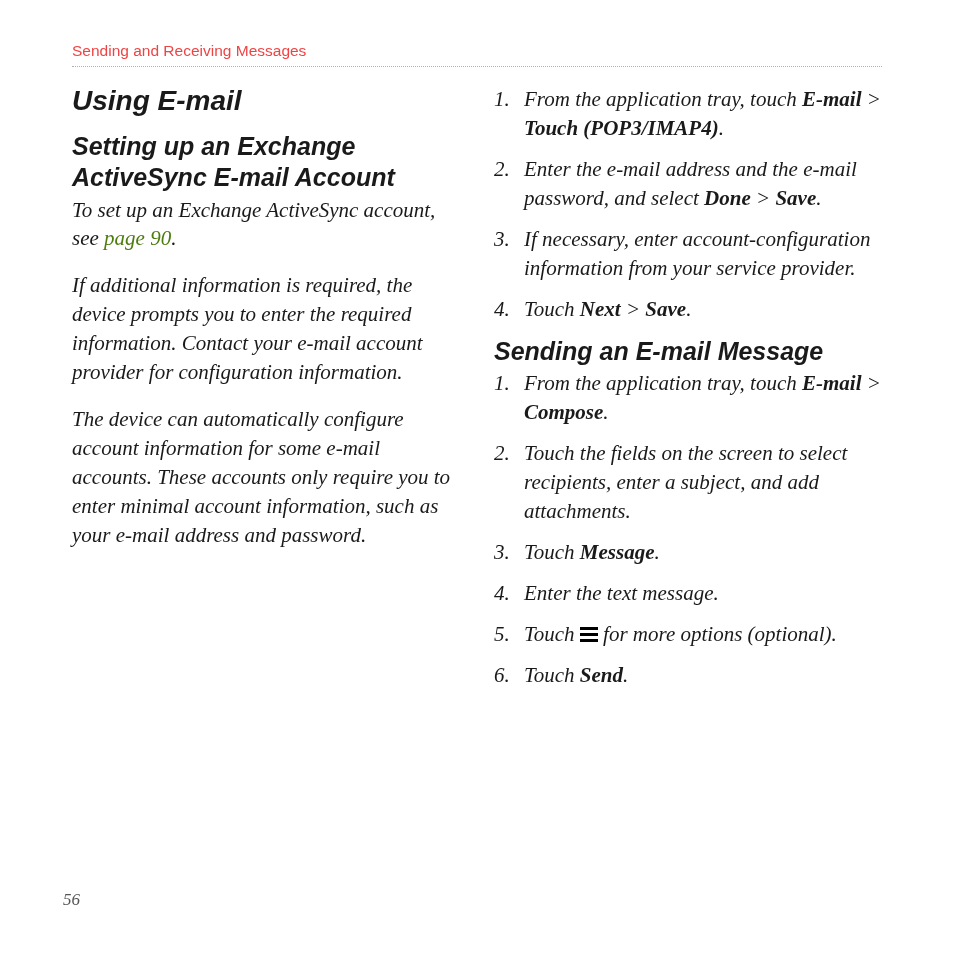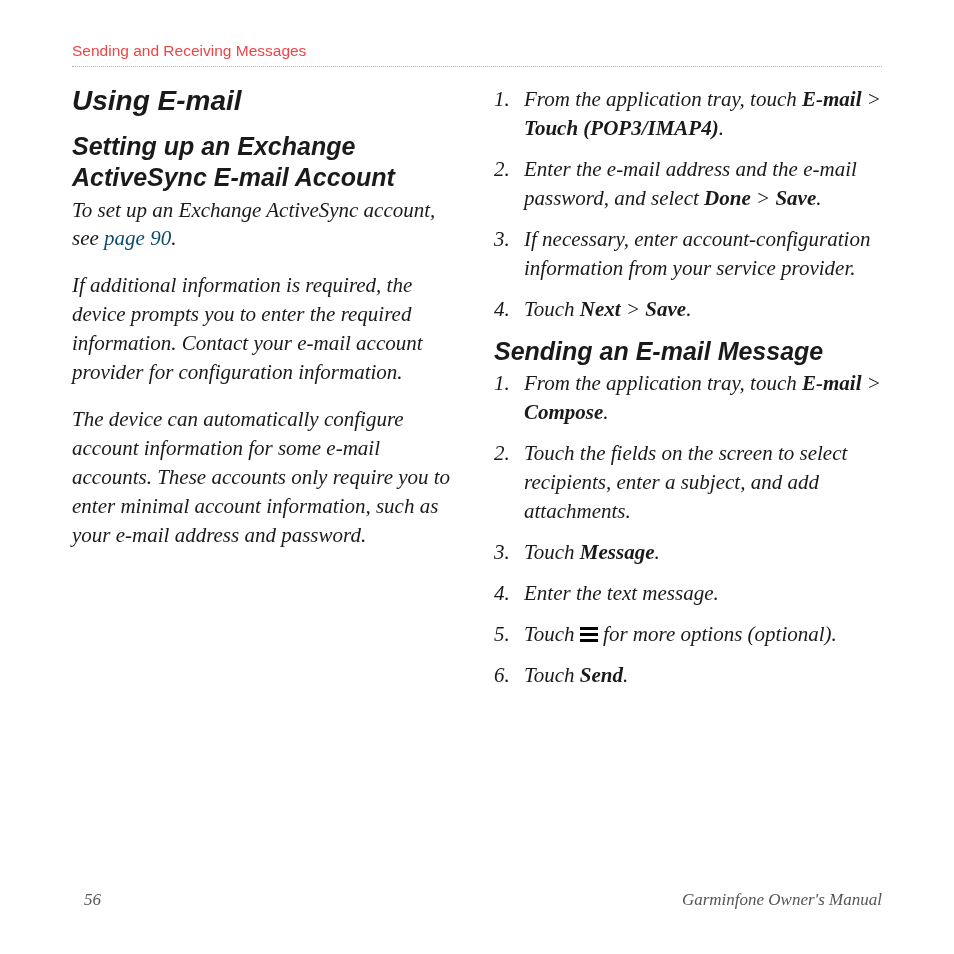--- a/index.html
+++ b/index.html
@@ -42,21 +42,21 @@
     font-size: 25px;
     line-height: 1.25;
     margin-top: 6px;
     margin-bottom: 2px;
   }
   p, li {
     font-size: 21px;
     line-height: 1.38;
   }
   p { margin-bottom: 18px; }
-  .link { color: #0c4a6e; }
+  .link { color: #4d7c0f; }
   ol { list-style: none; }
   ol li {
     position: relative;
     padding-left: 30px;
     margin-bottom: 12px;
   }
   ol li .num {
     position: absolute;
     left: 0;
     top: 0;
@@ -70,21 +70,21 @@
   }
   .menu-icon span {
     display: block;
     height: 3px;
     background: #000;
     margin-bottom: 3px;
   }
   .footer {
     position: absolute;
     bottom: 44px;
-    left: 84px;
+    left: 63px;
     right: 72px;
     display: flex;
     justify-content: space-between;
     font-style: italic;
     font-size: 17px;
     color: #555;
     font-family: "Times New Roman", Times, serif;
   }
 </style>
 </head>
@@ -144,16 +144,15 @@
         <li><span class="num">6.</span>
           <span>Touch </span><span class="b">Send</span><span>.</span>
         </li>
       </ol>
     </div>
 
   </div>
 
   <div class="footer">
     <span>56</span>
-    <span>Garminfone Owner's Manual</span>
   </div>
 
 </div>
 
 </body></html>

